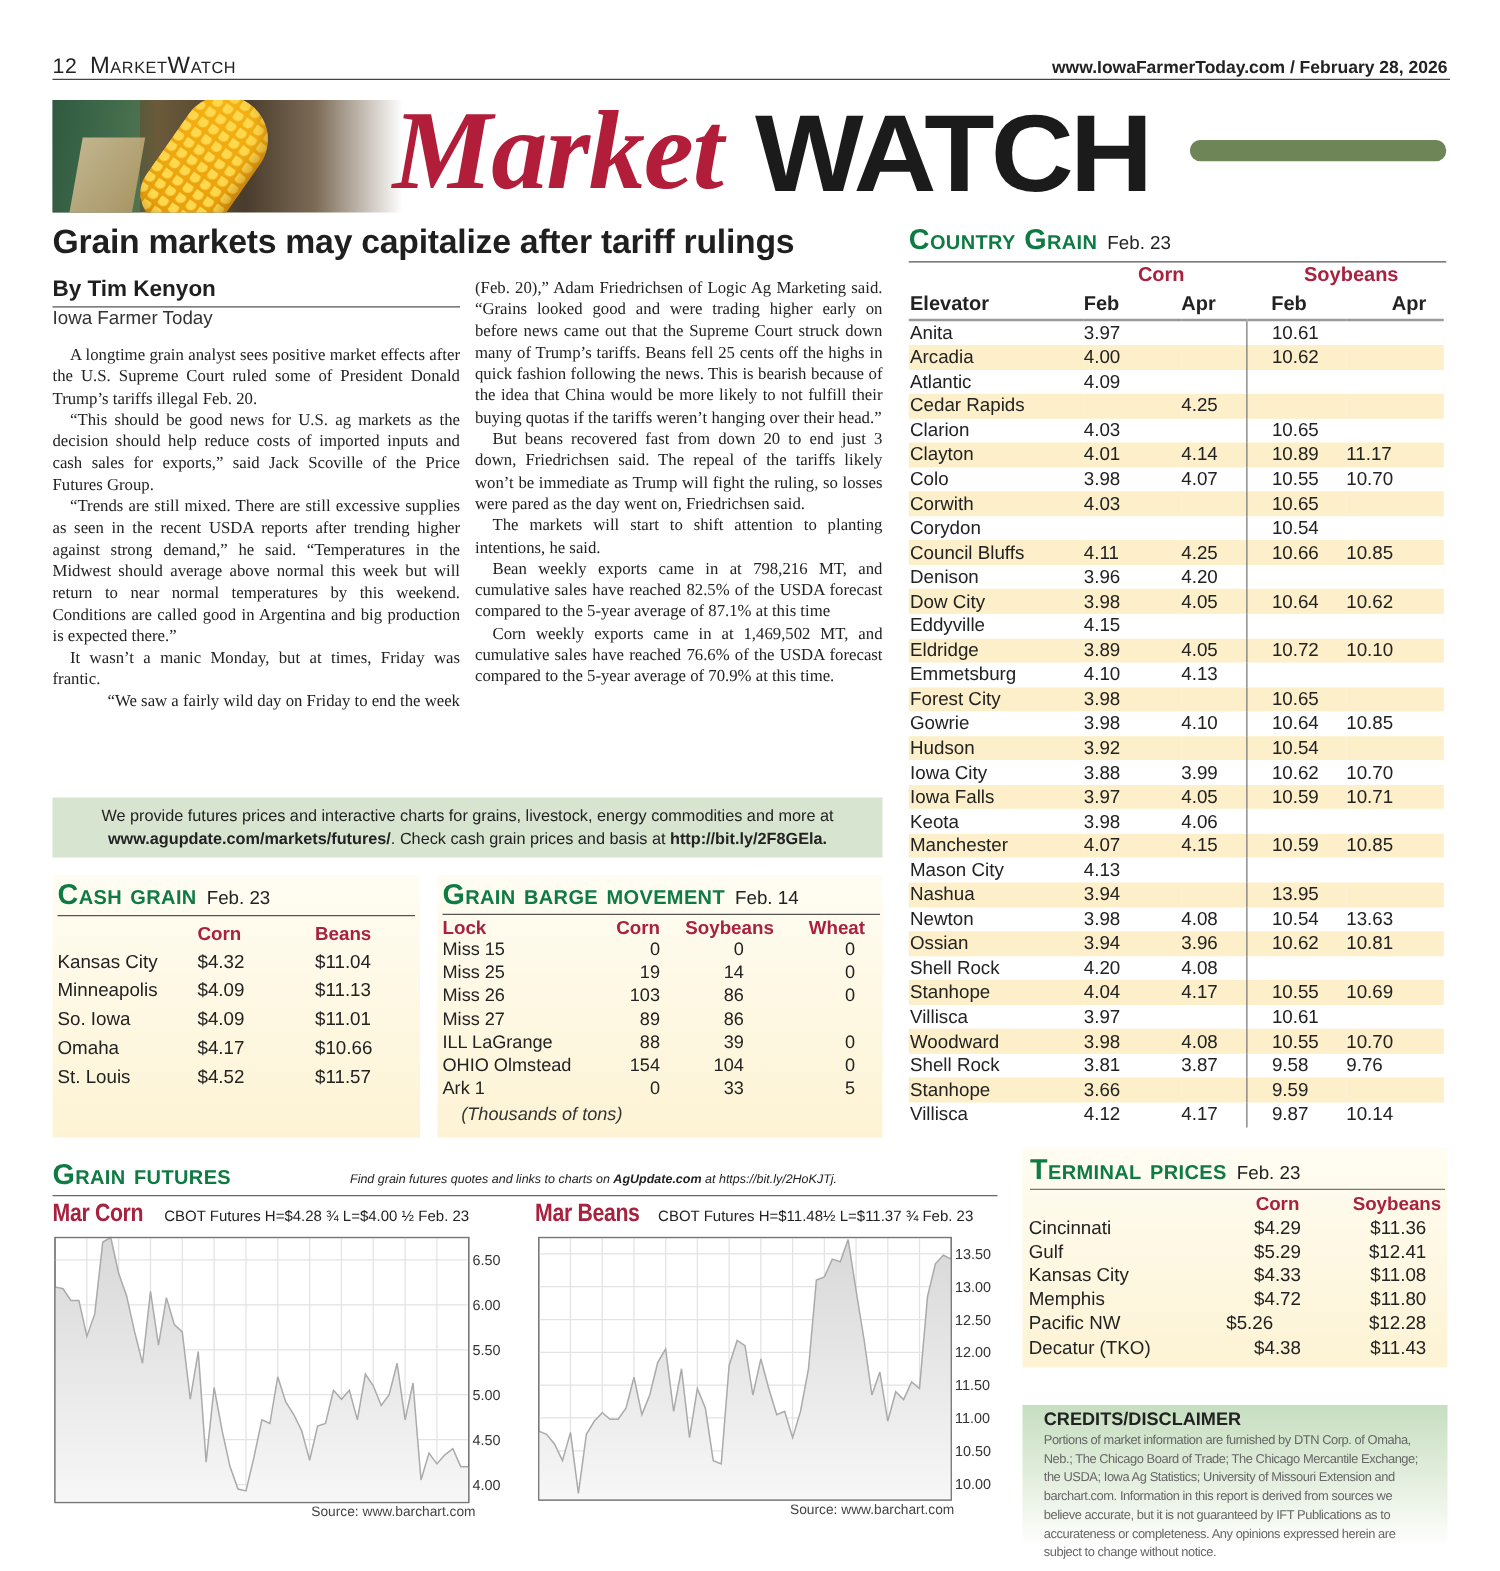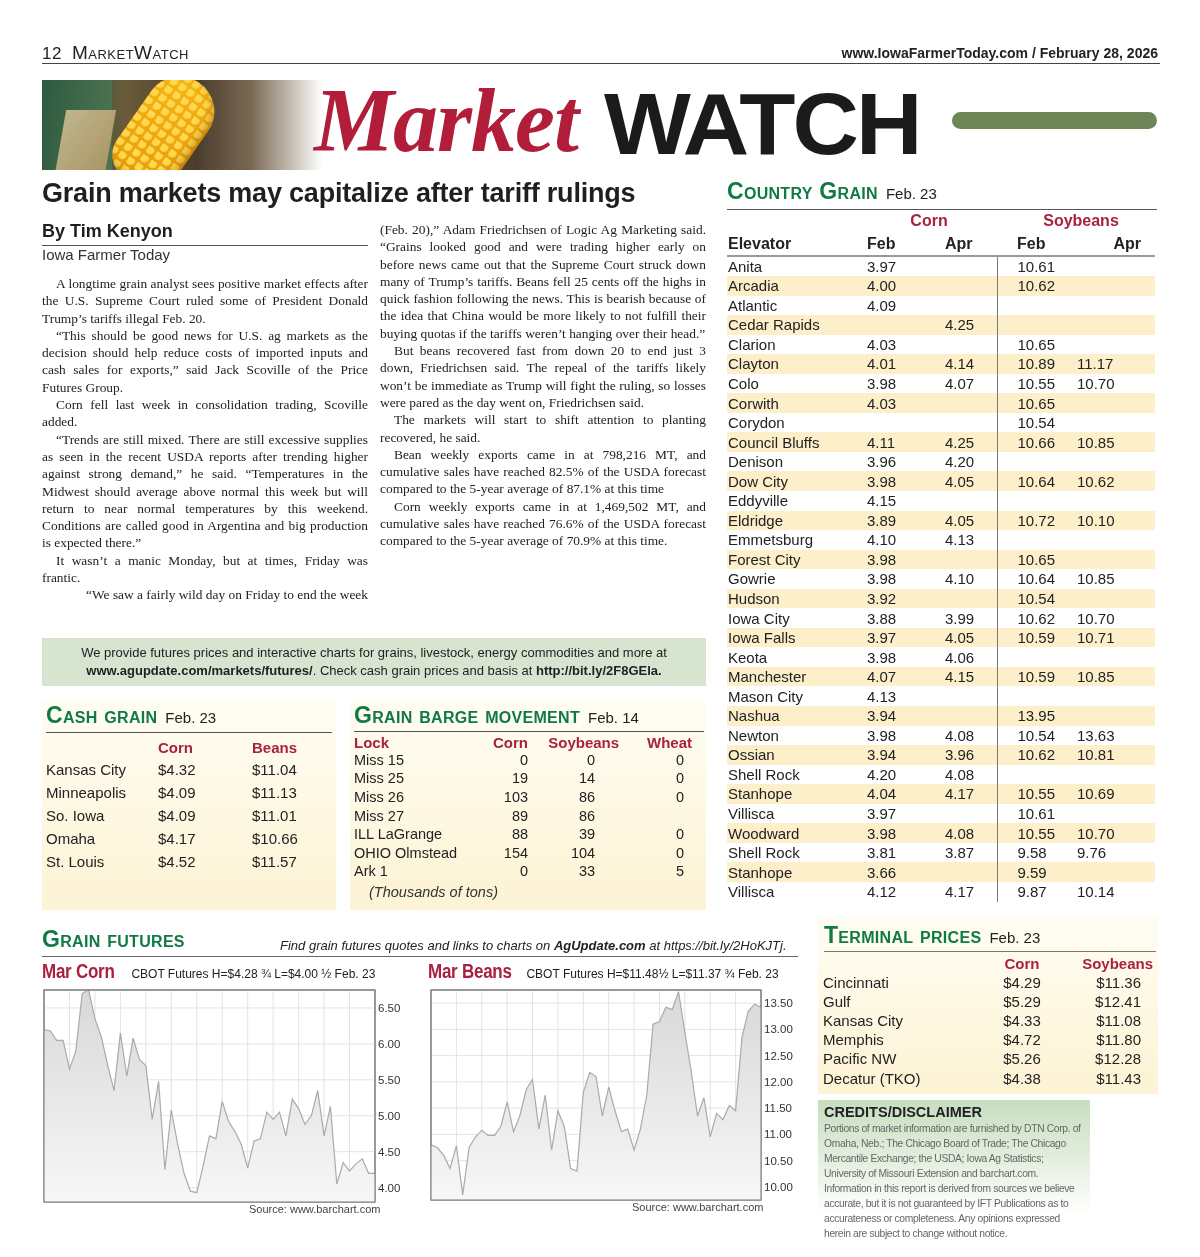--- a/index.html
+++ b/index.html
@@ -74,39 +74,39 @@
   .cg-table tr.alt td { background: #fcefc9; }
   .cg-table .c1 { width: 140px; padding-left: 1px; }
   .cg-table .c2 { width: 78px; }
   .cg-table .c3 { width: 52px; }
   .cg-table .c4 { width: 80px; padding-left: 20px; border-left: 1px solid #777; }
   .cg-table .c5 { width: 78px; text-align: left; padding-right: 18px; }
   .cg-table thead tr.cols th { border-bottom: 2px solid #999; }
 
   
   .fut-title { left: 42px; top: 926px; font-size: 23px; }
-  .fut-note { left: 280px; top: 938px; font-style: italic; font-size: 13px; color: #222; }
+  .fut-note { left: 280px; top: 938px; font-style: italic; font-size: 10px; color: #222; }
   .fut-note b { font-weight: bold; }
   .fut-rule { left: 42px; top: 956px; width: 756px; border-top: 1px solid #666; }
   .chart-head { font-size: 12px; color: #222; white-space: nowrap; }
   .chart-head .nm { font-weight: bold; font-size: 20px; color: #a8213f; letter-spacing: -0.3px; margin-right: 4px; transform: scaleX(0.85); display: inline-block; transform-origin: left; }
   .chart-head .nm2 { margin-right: 0; }
   .corn-head { left: 42px; top: 960px; }
   .beans-head { left: 428px; top: 960px; }
 
   
   .terminal { left: 818px; top: 918px; width: 340px; height: 176px; background: linear-gradient(180deg,#fffdf3 0%,#fdf3d4 100%); }
   .terminal .sec-title { position: absolute; left: 6px; top: 4px; font-size: 23px; }
   .terminal .rule { position: absolute; left: 6px; top: 33px; width: 332px; border-top: 1px solid #777; }
   .terminal table { position: absolute; left: 5px; top: 36px; border-collapse: collapse; font-size: 15px; width: 330px; }
   .terminal th { font-size: 15px; height: 19px; }
   .terminal td { height: 19.2px; color: #222; line-height: 18px; }
 
   
-  .credits { left: 818px; top: 1100px; width: 272px; height: 114px; background: linear-gradient(180deg,#c6dec0 0%,#e8f1e3 60%,#ffffff 100%); padding: 4px 6px; }
+  .credits { left: 818px; top: 1124px; width: 340px; height: 114px; background: linear-gradient(180deg,#c6dec0 0%,#e8f1e3 60%,#ffffff 100%); padding: 4px 17px; }
   .credits h3 { font-size: 14.5px; font-weight: bold; color: #222; margin-bottom: 1px; }
   .credits p { font-size: 10.3px; line-height: 15px; color: #666; letter-spacing: -0.35px; }
 </style>
 </head>
 <body>
 
 <div class="abs folio">
   <div class="folio-left">
     <span class="num">12</span><span class="sc">MarketWatch</span>
   </div>
@@ -124,30 +124,29 @@
   <div class="banner-bar"></div>
 </div>
 
 <h1 class="abs headline">Grain markets may capitalize after tariff rulings</h1>
 <div class="abs byline">By Tim Kenyon</div>
 <div class="abs affil">Iowa Farmer Today</div>
 
 <div class="abs col col1">
   <p>A longtime grain analyst sees positive market effects after the U.S. Supreme Court ruled some of President Donald Trump’s tariffs illegal Feb. 20.</p>
   <p>“This should be good news for U.S. ag markets as the decision should help reduce costs of imported inputs and cash sales for exports,” said Jack Scoville of the Price Futures Group.</p>
-  <p>Corn fell last week in consolidation trading, Scoville added.</p>
   <p>“Trends are still mixed. There are still excessive supplies as seen in the recent USDA reports after trending higher against strong demand,” he said. “Temperatures in the Midwest should average above normal this week but will return to near normal temperatures by this weekend. Conditions are called good in Argentina and big production is expected there.”</p>
   <p>It wasn’t a manic Monday, but at times, Friday was frantic.</p>
   <p style="text-align:right">“We saw a fairly wild day on Friday to end the week</p>
 </div>
 
 <div class="abs col col2">
   <p class="cont">(Feb. 20),” Adam Friedrichsen of Logic Ag Marketing said. “Grains looked good and were trading higher early on before news came out that the Supreme Court struck down many of Trump’s tariffs. Beans fell 25 cents off the highs in quick fashion following the news. This is bearish because of the idea that China would be more likely to not fulfill their buying quotas if the tariffs weren’t hanging over their head.”</p>
   <p>But beans recovered fast from down 20 to end just 3 down, Friedrichsen said.  The repeal of the tariffs likely won’t be immediate as Trump will fight the ruling, so losses were pared as the day went on, Friedrichsen said.</p>
-  <p>The markets will start to shift attention to planting recovered, he said.</p>
+  <p>The markets will start to shift attention to planting intentions, he said.</p>
   <p>Bean weekly exports came in at 798,216 MT, and cumulative sales have reached 82.5% of the USDA forecast compared to the 5-year average of 87.1% at this time</p>
   <p>Corn weekly exports came in at 1,469,502 MT, and cumulative sales have reached 76.6% of the USDA forecast compared to the 5-year average of 70.9% at this time.</p>
 </div>
 
 <div class="abs promo">
   <div>We provide futures prices and interactive charts for grains, livestock, energy commodities and more at</div>
   <div>
     <b>www.agupdate.com/markets/futures/</b><span>. Check cash grain prices and basis at </span><b>http://bit.ly/2F8GEla.</b>
   </div>
 </div>
@@ -622,21 +621,21 @@
           <td style="text-align:center">$4.33</td>
           <td style="text-align:right;padding-right:12px">$11.08</td>
         </tr>
     <tr>
           <td>Memphis</td>
           <td style="text-align:center">$4.72</td>
           <td style="text-align:right;padding-right:12px">$11.80</td>
         </tr>
     <tr>
           <td>Pacific NW</td>
-          <td style="text-align:center">$5.26</td>
+          <td style="text-align:left">$5.26</td>
           <td style="text-align:right;padding-right:12px">$12.28</td>
         </tr>
     <tr>
           <td>Decatur (TKO)</td>
           <td style="text-align:center">$4.38</td>
           <td style="text-align:right;padding-right:12px">$11.43</td>
         </tr>
   </tbody>
     </table>
 </div>

